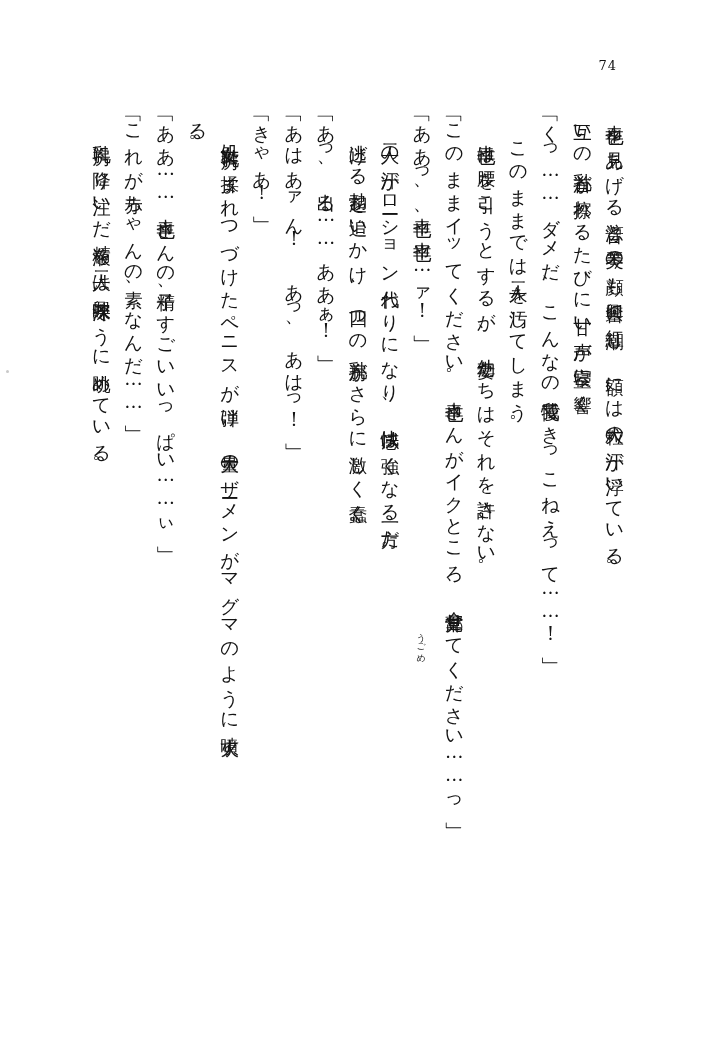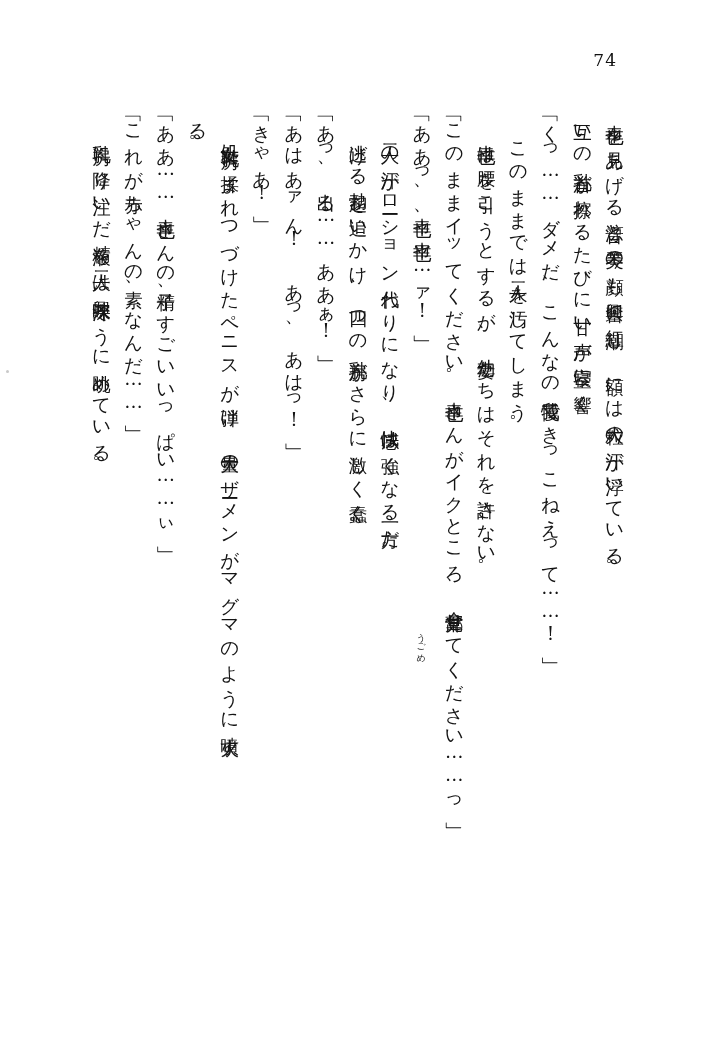--- a/index.html
+++ b/index.html
@@ -15,23 +15,23 @@
     color: #1a1a1a;
   }
   .page {
     position: relative;
     width: 705px;
     height: 1050px;
     background: #ffffff;
   }
   .page-number {
     position: absolute;
-    top: 50px;
+    top: 58px;
     right: 88px;
-    font-size: 17px;
+    font-size: 13px;
     letter-spacing: 1px;
     color: #111;
     font-family: "DejaVu Serif", "Liberation Serif", serif;
   }
   
   .text-block {
     position: absolute;
     top: 110px;
     right: 82px;
     left: 78px;

